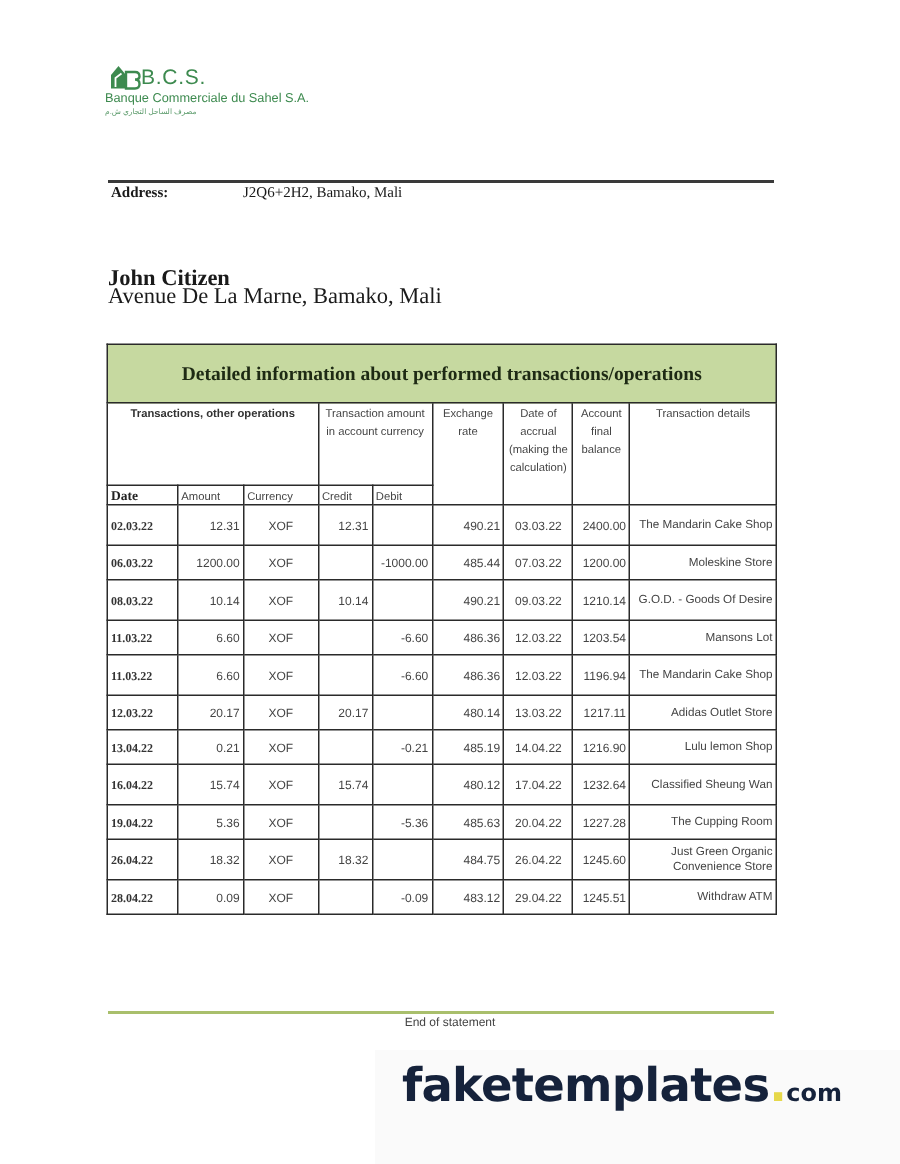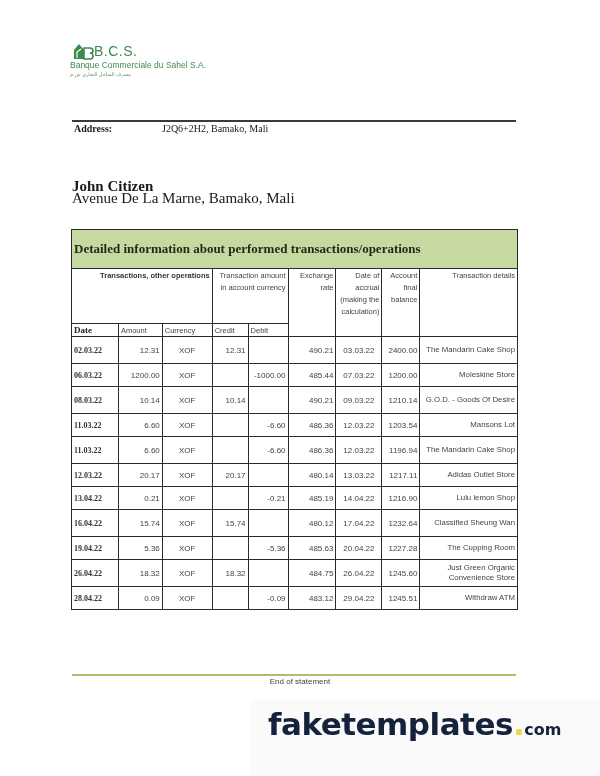--- a/index.html
+++ b/index.html
@@ -11,22 +11,22 @@
   .logo-arabic { position:absolute; left:0; top:29px; font-size:5px; color:#5a9a6a; white-space:nowrap; letter-spacing:0.5px; }
   .top-rule { position:absolute; left:72px; top:120px; width:444px; height:2px; background:#3a3a3a; }
   .addr { position:absolute; left:74px; top:123px; font-family:"Liberation Serif", serif; font-size:10px; line-height:12px; }
   .addr .row { display:flex; }
   .addr .lbl { width:88px; font-weight:bold; }
   .client { position:absolute; left:72px; top:161px; font-family:"Liberation Serif", serif; font-size:15px; line-height:12px;margin-top:19px; }
   .client .name { font-weight:bold; }
 
   table.tx { position:absolute; left:71px; top:229px; width:447px; border-collapse:collapse; font-size:8px; }
   table.tx td, table.tx th { border:1.5px solid #2a2a2a; padding:1px 2px; }
-  .title-cell { background:#c6d9a0; height:36px; text-align:left; font-family:"Liberation Serif", serif; font-weight:bold; font-size:13px; color:#1e2a14; }
-  .hdr { font-weight:normal; color:#444; text-align:right; vertical-align:top; line-height:12px; font-size:7.5px; }
+  .title-cell { background:#c6d9a0; height:36px; text-align:center; font-family:"Liberation Serif", serif; font-weight:bold; font-size:13px; color:#1e2a14; }
+  .hdr { font-weight:normal; color:#444; text-align:center; vertical-align:top; line-height:12px; font-size:7.5px; }
   .hdr-bold { font-weight:bold; color:#333; }
   .subhdr { text-align:left; color:#444; font-weight:normal; font-size:7.5px; }
   .subhdr.date { font-family:"Liberation Serif", serif; font-weight:bold; font-size:9px; color:#222; }
   td.date { font-family:"Liberation Serif", serif; font-weight:bold; font-size:8px; color:#333; text-align:left; padding-left:4px; }
   td.num { text-align:right; color:#444; }
   td.ctr { text-align:center; color:#444; }
   td.det { text-align:right; color:#444; line-height:10px; font-size:7.8px; }
   tr.row td { height:20px; }
   tr.row.tall td { height:24px; }
 

